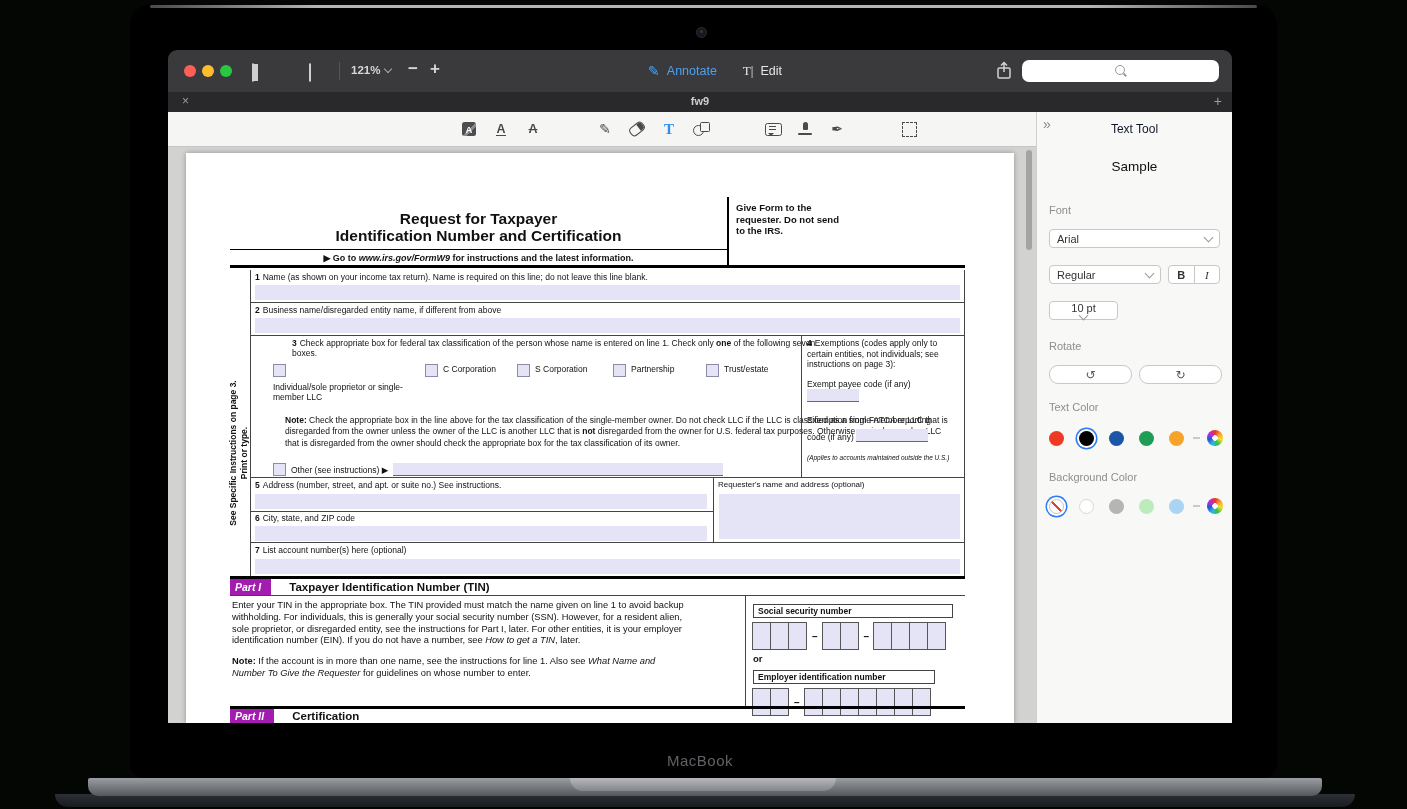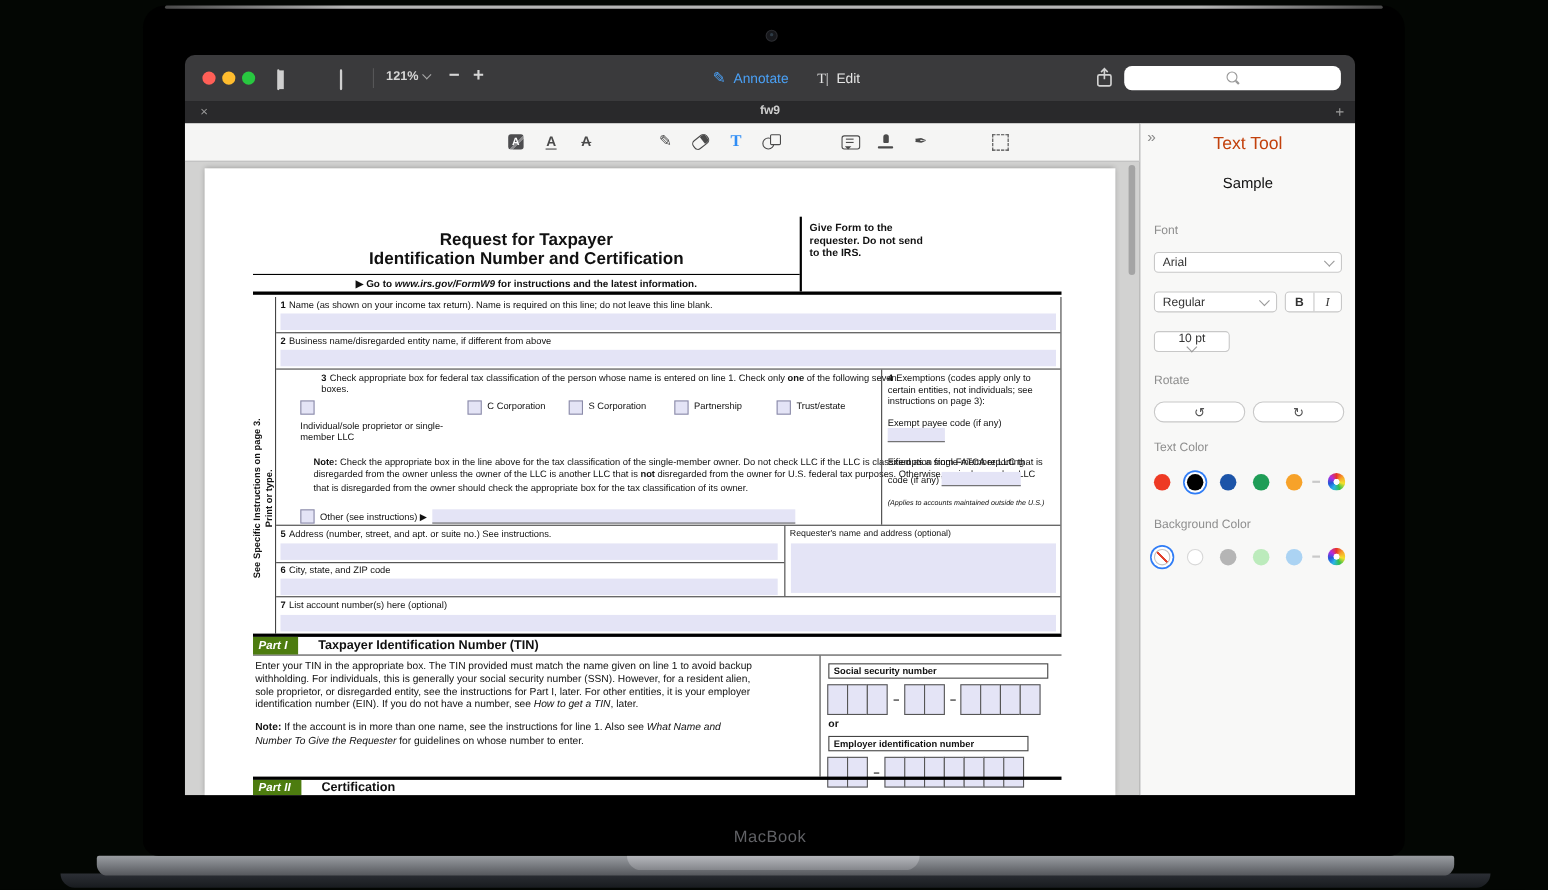--- a/index.html
+++ b/index.html
@@ -107,36 +107,36 @@
   #r3right{position:absolute;left:550px;top:0;right:0;height:100%;border-left:1px solid #444;padding:2px 4px 0 5px;font-size:8.5px;line-height:10.5px;box-sizing:border-box;}
   .cbitem{position:absolute;display:flex;gap:5px;font-size:8.5px;line-height:10px;}
   .cb{width:11px;height:11px;background:#e4e4f6;border:1px solid #8b8ba8;flex:none;}
   #note3{position:absolute;left:34px;top:79px;width:672px;font-size:8.5px;line-height:11.3px;}
   .inlinerow{position:absolute;display:flex;align-items:flex-end;gap:5px;font-size:8.5px;line-height:11px;}
 
   #reqcol{position:absolute;left:462px;top:0;right:0;height:100%;border-left:1px solid #444;box-sizing:border-box;}
   #reqfield{position:absolute;left:5px;right:4px;top:16px;bottom:3px;}
 
   .pbar{left:44px;width:735px;display:flex;align-items:stretch;border-top:3px solid #000;border-bottom:1px solid #444;box-sizing:border-box;}
-  .badge{background:#4d7c0f;color:#fff;font-weight:bold;font-style:italic;font-size:10.5px;padding:2px 10px 2px 5px;display:flex;align-items:center;}
+  .badge{background:#a21caf;color:#fff;font-weight:bold;font-style:italic;font-size:10.5px;padding:2px 10px 2px 5px;display:flex;align-items:center;}
   .ptitle{font-weight:bold;font-size:11.5px;display:flex;align-items:center;margin-left:18px;}
   #p1body{left:44px;top:443px;width:735px;height:110px;}
   #p1text{position:absolute;left:2px;top:4px;width:458px;font-size:9.3px;line-height:11.8px;}
   #p1right{position:absolute;left:515px;top:0;width:220px;height:100%;border-left:1px solid #444;padding:4px 0 0 7px;box-sizing:border-box;}
   .boxlabel{display:inline-block;border:1px solid #444;background:#fff;font-weight:bold;font-size:8.5px;padding:1px 4px;box-sizing:border-box;}
   .cells{display:flex;align-items:center;margin-top:4px;}
   .cg{display:flex;}
   .cell{width:19px;height:28px;background:#e4e4f6;border:1px solid #555;margin-left:-1px;box-sizing:border-box;}
   .dash{font-weight:bold;margin:0 5px;font-size:10px;}
   #or-word{font-weight:bold;font-size:9.5px;margin:3px 0 2px;}
 
   
   #sidepanel{left:868px;top:62px;width:196px;height:611px;background:#f8f8f7;border-left:1px solid #cfcfcf;box-sizing:border-box;color:#3c3c3c;}
   #collapse{left:6px;top:4px;font-size:14px;color:#8a8a8a;}
-  #sp-title{left:0;right:0;top:10px;text-align:center;font-size:16px;color:#c2410c;}
+  #sp-title{left:0;right:0;top:10px;text-align:center;font-size:12px;color:#0f172a;}
   #sp-sample{left:0;right:0;top:47px;text-align:center;font-size:13.5px;color:#111;}
   .sp-label{position:absolute;left:12px;font-size:11px;color:#8e8e8e;}
   .dd{position:absolute;height:19px;background:#fff;border:1px solid #c8c8c8;border-radius:4px;display:flex;align-items:center;justify-content:space-between;padding:0 7px;font-size:11px;color:#333;box-sizing:border-box;}
   .chev{width:6px;height:6px;border-right:1.4px solid #9a9a9a;border-bottom:1.4px solid #9a9a9a;transform:rotate(45deg);margin-top:-3px;flex:none;}
   #bi-group{position:absolute;left:131px;top:153px;width:52px;height:19px;background:#fff;border:1px solid #c8c8c8;border-radius:4px;display:flex;box-sizing:border-box;}
   #bi-group .bi{flex:1;display:flex;align-items:center;justify-content:center;font-size:11px;color:#333;}
   #btn-italic{border-left:1px solid #c8c8c8;font-style:italic;font-family:"Liberation Serif",serif;}
   #btn-bold{font-weight:bold;}
   .rotbtn{position:absolute;top:253px;width:81px;height:17px;background:#fff;border:1px solid #c8c8c8;border-radius:9px;display:flex;align-items:center;justify-content:center;font-size:12px;color:#555;font-family:"DejaVu Sans",sans-serif;}
   .swrow{position:absolute;left:12px;display:flex;align-items:center;}

